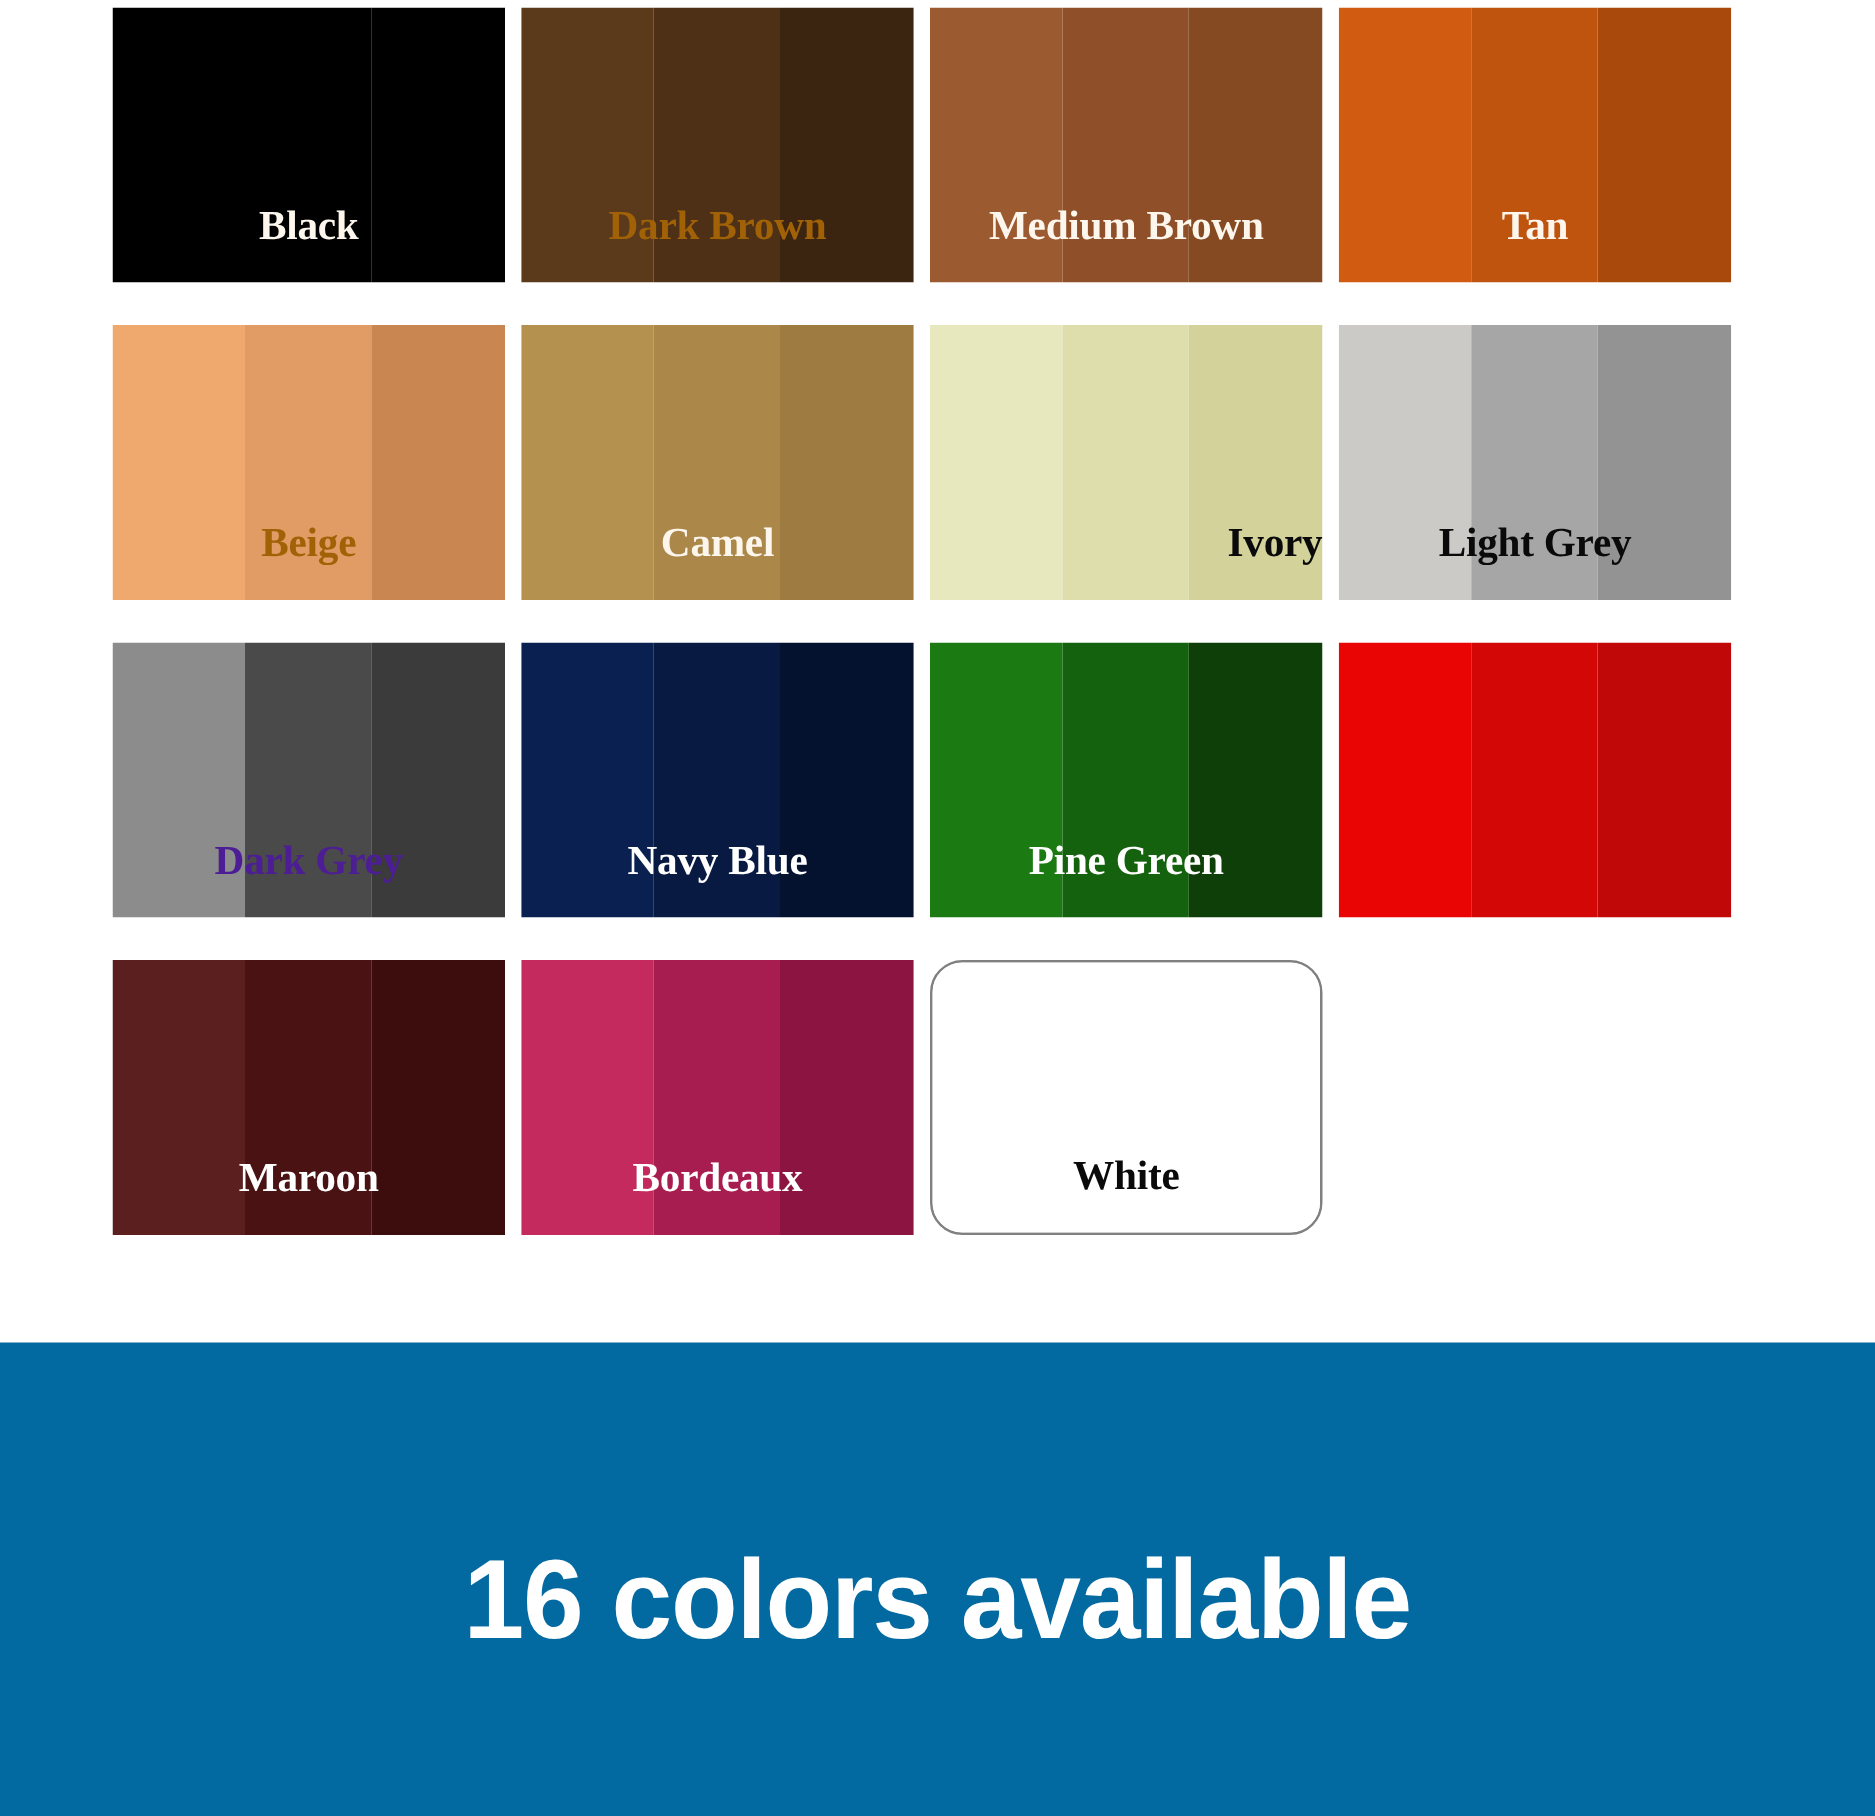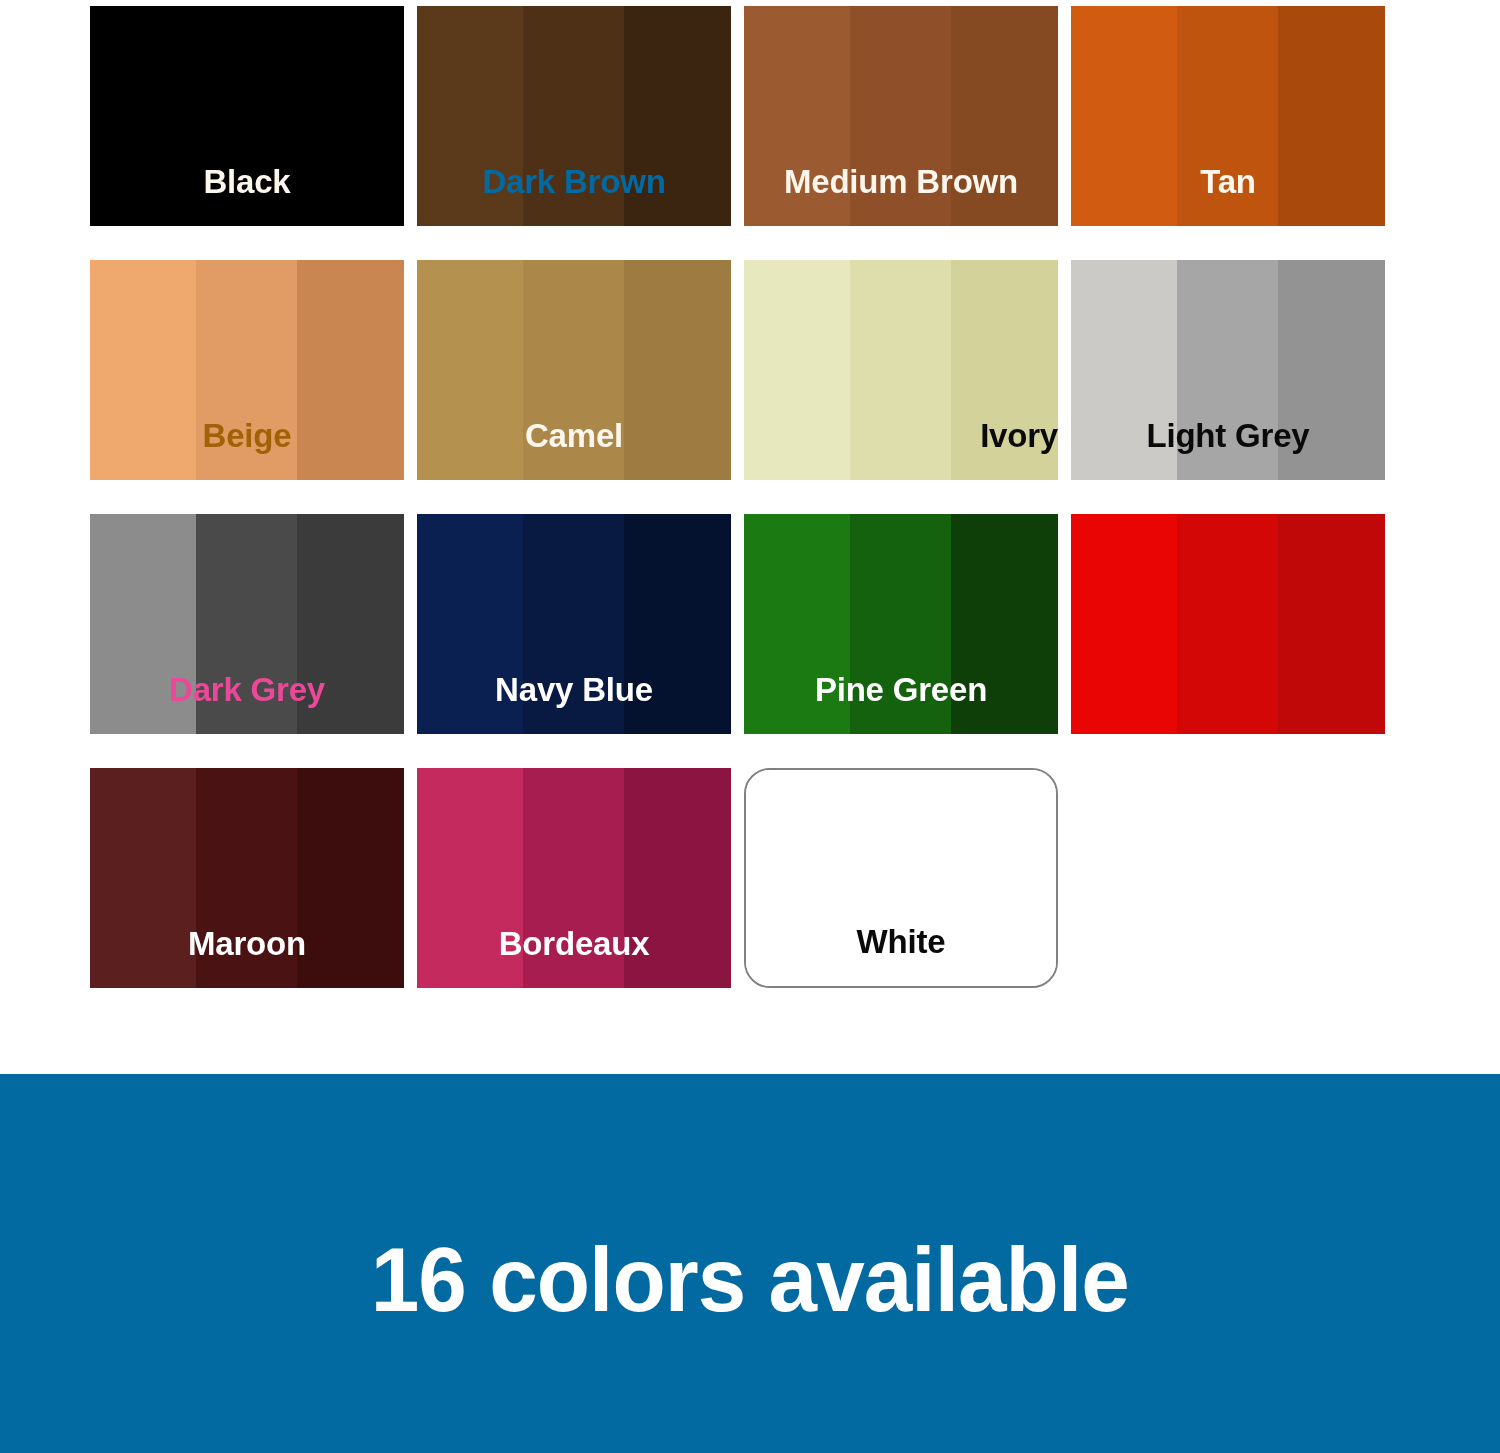--- a/index.html
+++ b/index.html
@@ -33,20 +33,21 @@
     column-gap: 13px;
     row-gap: 18px;
   }
 
   .swatch {
     position: relative;
     width: 314px;
     height: 220px;
     overflow: hidden;
     box-sizing: border-box;
+    font-family: Liberation Serif, serif;
   }
 
   .bands {
     position: absolute;
     inset: 0;
     display: flex;
   }
   .band {
     height: 100%;
   }
@@ -107,21 +108,21 @@
           <div class="band band-3" style="background: rgb(0, 0, 0);"></div>
         </div>
         <div class="swatch-label label-light" style="color: rgb(253, 246, 236);">Black</div>
       </div>
       <div class="swatch">
         <div class="bands">
           <div class="band band-1" style="background: rgb(91, 58, 27);"></div>
           <div class="band band-2" style="background: rgb(77, 48, 21);"></div>
           <div class="band band-3" style="background: rgb(59, 36, 16);"></div>
         </div>
-        <div class="swatch-label label-light" style="color: #0369a1;">Dark Brown</div>
+        <div class="swatch-label label-light" style="color: #a16207;">Dark Brown</div>
       </div>
       <div class="swatch">
         <div class="bands">
           <div class="band band-1" style="background: rgb(156, 90, 48);"></div>
           <div class="band band-2" style="background: rgb(143, 79, 40);"></div>
           <div class="band band-3" style="background: rgb(133, 74, 34);"></div>
         </div>
         <div class="swatch-label label-light" style="color: rgb(253, 246, 236);">Medium Brown</div>
       </div>
       <div class="swatch">
@@ -163,21 +164,21 @@
           <div class="band band-3" style="background: rgb(147, 147, 147);"></div>
         </div>
         <div class="swatch-label label-dark" style="color: rgb(10, 10, 10);">Light Grey</div>
       </div>
       <div class="swatch">
         <div class="bands">
           <div class="band band-1" style="background: rgb(140, 140, 140);"></div>
           <div class="band band-2" style="background: rgb(74, 74, 74);"></div>
           <div class="band band-3" style="background: rgb(59, 59, 59);"></div>
         </div>
-        <div class="swatch-label label-light" style="color: #ec4899;">Dark Grey</div>
+        <div class="swatch-label label-light" style="color: #4c1d95;">Dark Grey</div>
       </div>
       <div class="swatch">
         <div class="bands">
           <div class="band band-1" style="background: rgb(10, 32, 80);"></div>
           <div class="band band-2" style="background: rgb(8, 26, 66);"></div>
           <div class="band band-3" style="background: rgb(5, 18, 47);"></div>
         </div>
         <div class="swatch-label label-light" style="color: rgb(255, 255, 255);">Navy Blue</div>
       </div>
       <div class="swatch">

